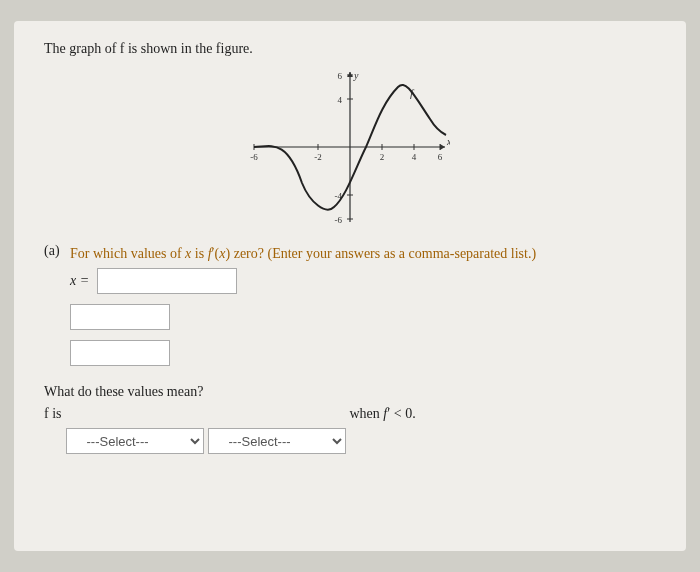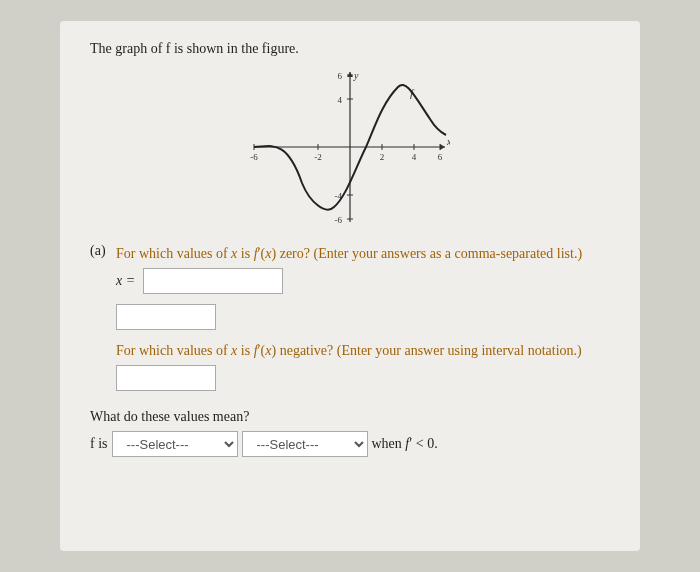--- a/index.html
+++ b/index.html
@@ -7,21 +7,21 @@
       background: #d0cfc8;
       display: flex;
       justify-content: center;
       align-items: center;
       width: 700px;
       height: 572px;
       font-family: Georgia, 'Times New Roman', serif;
     }
     .card {
       background: #f0eeea;
-      width: 580px;
+      width: 672px;
       min-height: 530px;
       border-radius: 4px;
       padding: 20px 30px 20px 30px;
       position: relative;
     }
     .intro-text {
       font-size: 14px;
       color: #222;
       margin-bottom: 10px;
     }
@@ -69,35 +69,36 @@
       display: block;
     }
     .what-mean {
       font-size: 14px;
       color: #222;
       margin-top: 8px;
       margin-bottom: 6px;
     }
     .f-is-row {
       display: flex;
-      align-items: center;
+      align-items: flex-start;
       flex-wrap: wrap;
       font-size: 14px;
       color: #222;
       gap: 4px;
     }
     .select-dropdown {
       border: 1px solid #aaa;
       background: #fff;
       height: 26px;
       font-size: 13px;
-      padding: 0 10px;
+      padding: 0 16px;
       color: #555;
       cursor: pointer;
       min-width: 110px;
+      margin-top: 22px;
     }
     .italic { font-style: italic; }
     .part-row {
       display: flex;
       align-items: flex-start;
       margin-bottom: 8px;
     }
     .part-letter {
       font-size: 14px;
       color: #222;
@@ -193,23 +194,20 @@
           <span class="x-eq-label italic"><em>x</em> =</span>
           <input type="text" class="answer-input" value="" style="">
         </div>
       </div>
 
       <div class="section-block">
         <input type="text" class="answer-input-box" value="" style="">
       </div>
 
       <div class="section-block">
-        <div class="subsection-label">
-          For which values of <em>x</em> is <em>f</em>′(<em>x</em>) negative? (Enter your answer using interval notation.)
-        </div>
         <input type="text" class="answer-input-box" value="" style="">
       </div>
     </div>
   </div>
 
   <div class="what-mean">What do these values mean?</div>
 
   <div class="f-is-row">
     <span>f is</span>
     <select class="select-dropdown">

